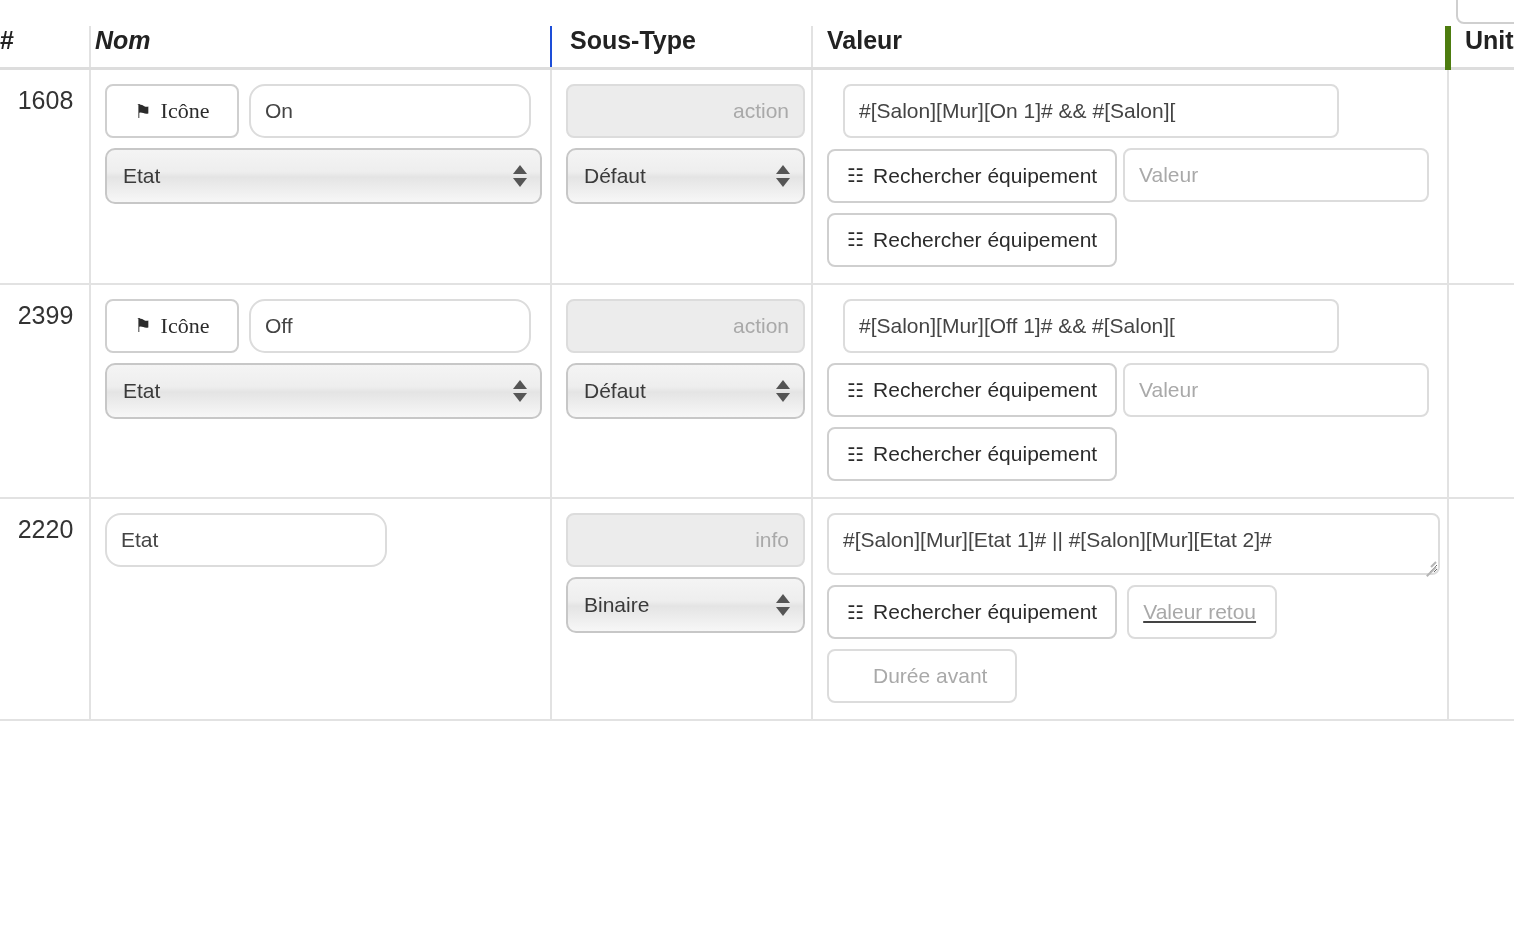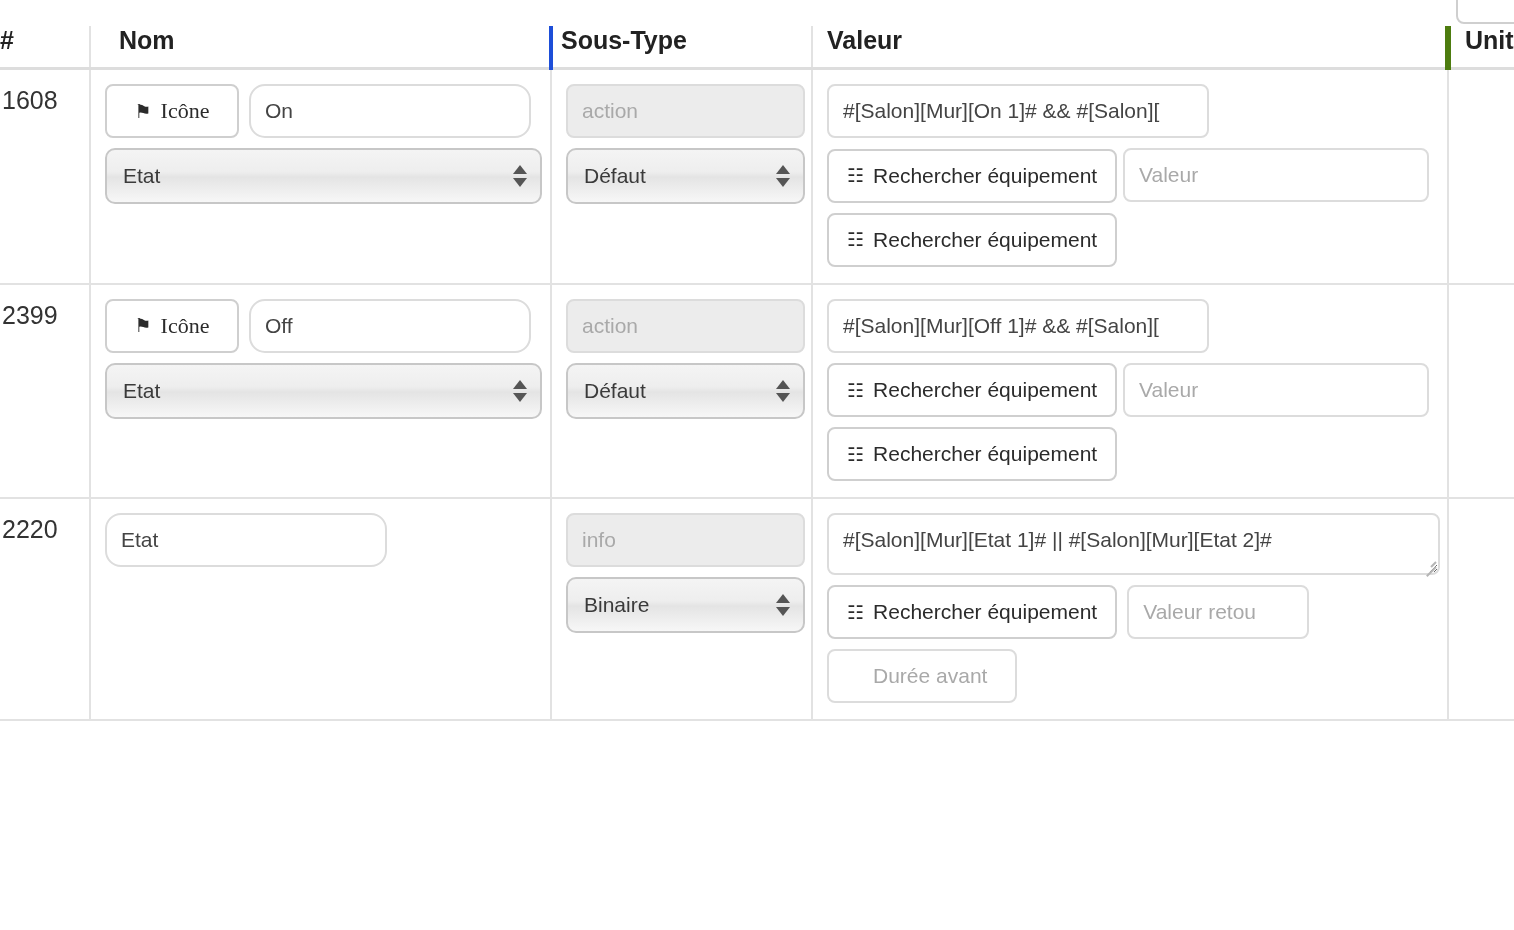--- a/index.html
+++ b/index.html
@@ -58,37 +58,38 @@
     font-weight: bold;
     font-size: 25px;
     color: #222222;
     padding: 0 0 12px 0;
     vertical-align: bottom;
     border-bottom: 3px solid #dddddd;
     white-space: nowrap;
     overflow: hidden;
   }
   .cmd-table thead th.h-num  { padding-left: 0px; }
-  .cmd-table thead th.h-nom  { padding-left: 28px; border-left: 2px solid #e2e2e2; }
-  .cmd-table thead th.h-sub  { padding-left: 8px; border-left: 4px solid #1d4ed8; margin-left: 48px; }
+  .cmd-table thead th.h-nom  { padding-left: 4px; border-left: 2px solid #e2e2e2; font-style: italic; }
+  .cmd-table thead th.h-sub  { padding-left: 18px; border-left: 2px solid #1d4ed8; margin-left: 48px; }
   .cmd-table thead th.h-val  { padding-left: 14px; border-left: 2px solid #e2e2e2; }
   .cmd-table thead th.h-unit { padding-left: 14px; border-left: 6px solid #4d7c0f; }
 
   .cmd-table tbody td {
     vertical-align: top;
     padding: 14px 0 16px 0;
     border-bottom: 2px solid #e2e2e2;
     border-left: 2px solid #e2e2e2;
   }
   .cmd-table tbody td.t-num {
     border-left: none;
     font-size: 25px;
     color: #333333;
     padding-top: 16px;
     padding-left: 2px;
+    text-align: center;
   }
   .cmd-table tbody td.t-nom  { padding-left: 14px; }
   .cmd-table tbody td.t-sub  { padding-left: 14px; }
   .cmd-table tbody td.t-val  { padding-left: 14px; }
   .cmd-table tbody td.t-unit { padding-left: 14px; }
   .cmd-table tbody tr:last-child td { border-bottom: 2px solid #e2e2e2; }
 
   
   .row-line {
     display: flex;
@@ -141,26 +142,27 @@
     font-family: "Liberation Sans", sans-serif;
     font-size: 21px;
     color: #444444;
     outline: none;
   }
   .txt::placeholder { color: #a9a9a9; opacity: 1; }
   .txt.disabled {
     background: #ececec;
     border-color: #dcdcdc;
     color: #a9a9a9;
+    text-align: right;
   }
   .txt-name-wide{ width: 282px; border-radius: 16px; }
   .txt-subtype  { width: 239px; }
-  .txt-value    { width: 382px; }
+  .txt-value    { width: 496px; margin-left: 16px; }
   .txt-valeur   { width: 306px; }
-  .txt-retour   { width: 182px; }
+  .txt-retour   { width: 150px; text-decoration: underline; }
   .txt-duree    { width: 190px; padding-left: 44px; }
 
   textarea.txt {
     width: 613px;
     height: 62px;
     padding-top: 12px;
     resize: vertical;
     line-height: 1.2;
     overflow: hidden;
     display: block;

